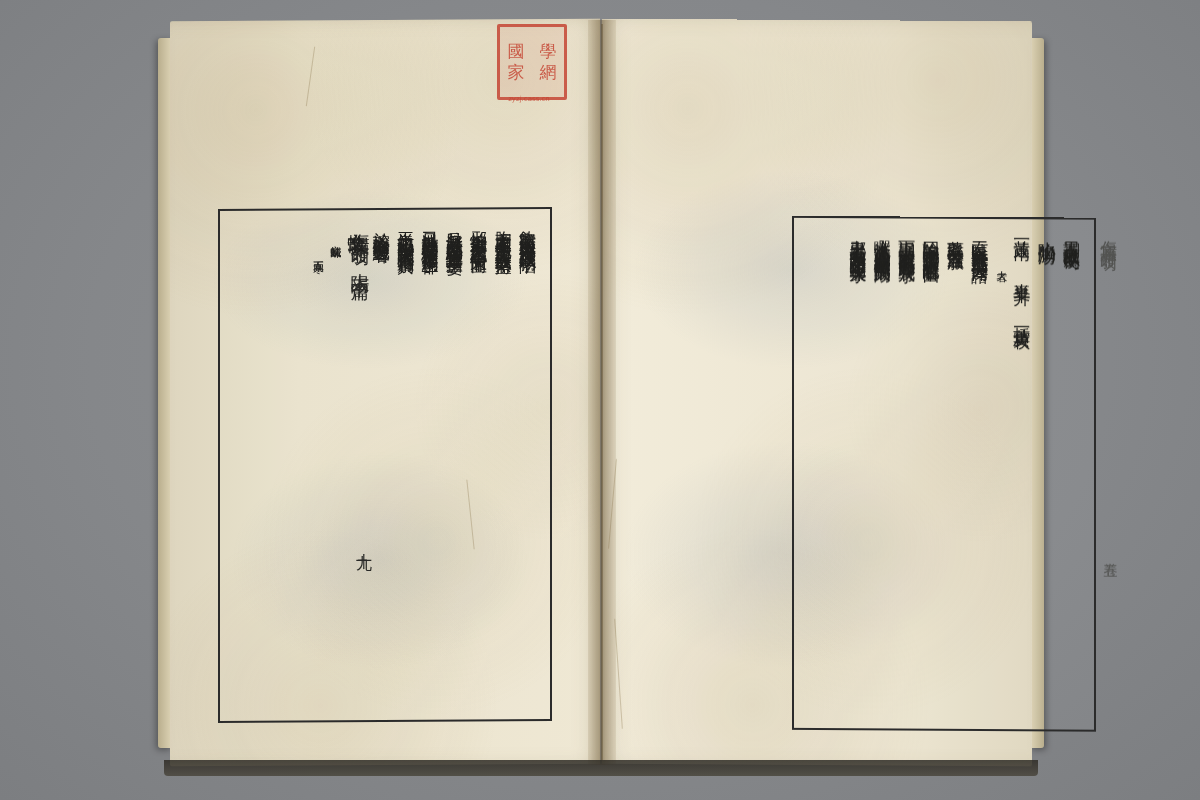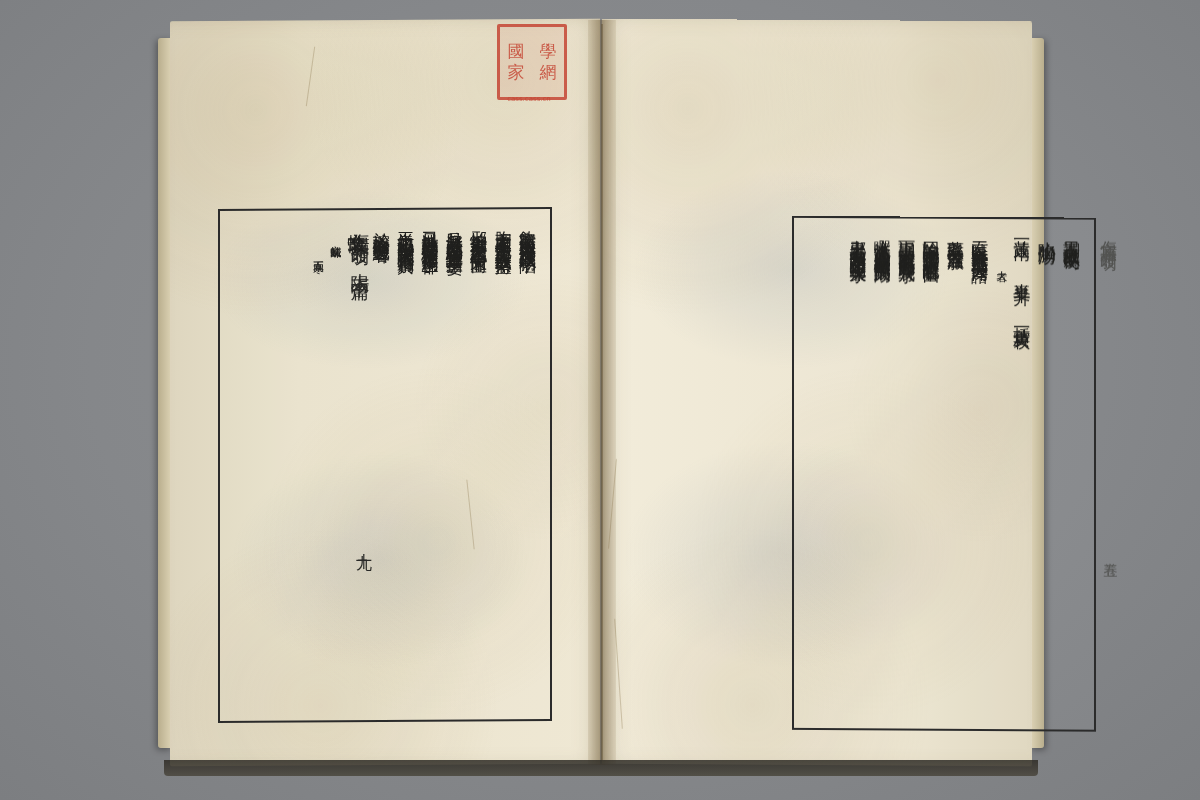--- a/index.html
+++ b/index.html
@@ -353,15 +353,15 @@
     <div class="gutter-line"></div>
     <div class="cover-strip"></div>
   </div>
 
   <div class="seal">
     <span>國</span>
     <span>學</span>
     <span>家</span>
     <span>網</span>
   </div>
-  <div class="seal-url">cass.cass.cn</div>
+  <div class="seal-url">zyzj.cass.cn</div>
 
 </div>
 
 </body></html>

